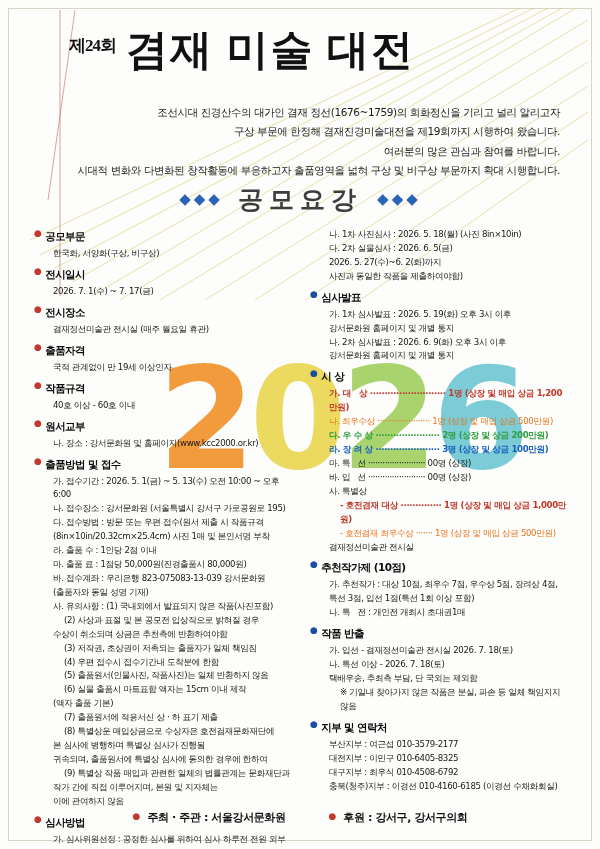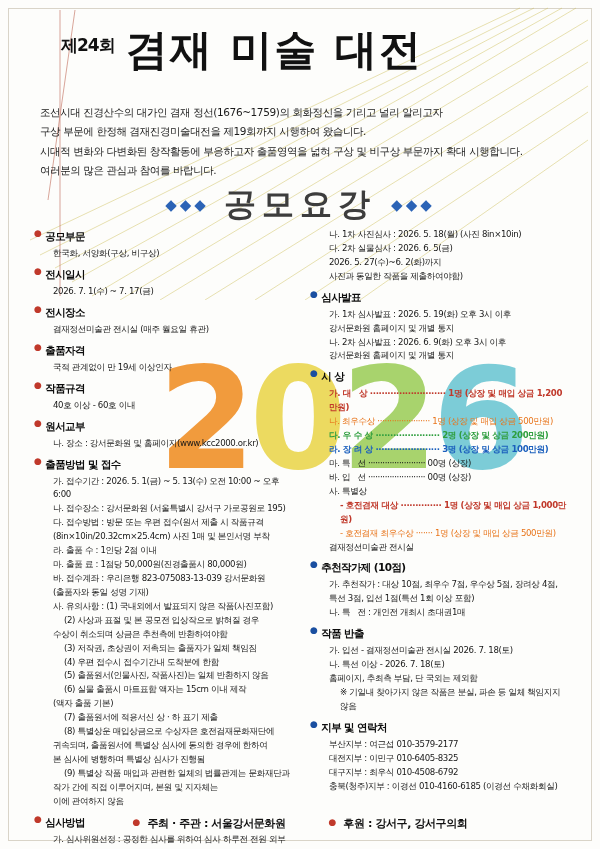--- a/index.html
+++ b/index.html
@@ -16,43 +16,43 @@
     overflow:hidden;
   }
   
   .rays{position:absolute;left:0;top:0;width:600px;height:300px;pointer-events:none;}
   .border-frame{
     position:absolute;left:8px;top:8px;width:584px;height:833px;
     border:1px solid #d9d4c8;box-sizing:border-box;
   }
   
   .header{
-    position:absolute;left:0;top:22px;width:484px;text-align:center;
+    position:absolute;left:0;top:22px;width:484px;text-align:center;font-family:Liberation Serif, serif;
   }
   .h-pre{
     display:inline-block;vertical-align:middle;
     font-size:17px;font-weight:bold;color:#111;letter-spacing:-1px;
     margin-right:6px;margin-bottom:10px;
   }
   .h-main{
     display:inline-block;vertical-align:middle;
     font-size:42px;font-weight:bold;color:#111;letter-spacing:2px;
   }
   
   .intro{
-    position:absolute;left:40px;top:103px;width:520px;text-align:left;
+    position:absolute;left:40px;top:103px;width:520px;text-align:right;
     font-size:10.5px;line-height:1.85;color:#1b1b1b;letter-spacing:-0.4px;
   }
   
   .sec-title{
     position:absolute;left:0;top:183px;width:600px;text-align:center;
   }
   .sec-title .dia{color:#2b63b6;font-size:15px;letter-spacing:3px;}
   .sec-title .txt{
-    font-size:32px;font-weight:bold;color:#3d3d3d;letter-spacing:6px;
+    font-size:25px;font-weight:bold;color:#3d3d3d;letter-spacing:6px;
     margin:0 10px;vertical-align:middle;
   }
   
   .wm{
     position:absolute;left:150px;top:350px;
     font-size:140px;font-weight:bold;letter-spacing:-6px;
     font-family:"DejaVu Sans","Liberation Sans",sans-serif;
     line-height:1;pointer-events:none;user-select:none;margin-left:8px;
   }
   .wm .a{color:#f08a1d;opacity:.85;}
@@ -78,21 +78,21 @@
   .bt.blue .bul{color:#1a4fa0;}
   .line{white-space:pre-wrap;}
   .ind{padding-left:9px;}
   .ind2{padding-left:20px;}
   .hl-org{color:#e8741a;font-weight:normal;}
   .hl-grn{color:#2e9e3e;font-weight:bold;}
   .hl-blu{color:#1a5fbd;font-weight:bold;}
   .hl-red{color:#c0392b;font-weight:bold;}
   
   .footer{
-    position:absolute;left:0;bottom:18px;width:600px;text-align:center;
+    position:absolute;left:0;bottom:24px;width:600px;text-align:center;
     font-size:11px;font-weight:bold;color:#111;letter-spacing:-0.4px;
   }
   .footer .dot{color:#c0392b;font-size:9px;vertical-align:2px;margin-right:4px;}
   .footer .gap{display:inline-block;width:36px;}
 </style>
 </head>
 <body>
 
 <div class="poster">
 
@@ -119,22 +119,22 @@
   </svg>
 
   <div class="header">
     <span class="h-pre">제24회</span>
     <span class="h-main">겸재 미술 대전</span>
   </div>
 
   <div class="intro">
     <div>조선시대 진경산수의 대가인 겸재 정선(1676~1759)의 회화정신을 기리고 널리 알리고자</div>
     <div>구상 부문에 한정해 겸재진경미술대전을 제19회까지 시행하여 왔습니다.</div>
+    <div>여러분의 많은 관심과 참여를 바랍니다.</div>
     <div>시대적 변화와 다변화된 창작활동에 부응하고자 출품영역을 넓혀 구상 및 비구상 부문까지 확대 시행합니다.</div>
-    <div>여러분의 많은 관심과 참여를 바랍니다.</div>
   </div>
 
   <div class="sec-title">
     <span class="dia">◆◆◆</span>
     <span class="txt">공모요강</span>
     <span class="dia">◆◆◆</span>
   </div>
 
   <div class="wm">
     <span class="a">2</span><span class="b">0</span><span class="c">2</span><span class="d">6</span>
@@ -199,22 +199,22 @@
         <div class="line ind">사. 유의사항 : (1) 국내외에서 발표되지 않은 작품(사진포함)</div>
         <div class="line ind2">(2) 사상과 표절 및 본 공모전 입상작으로 밝혀질 경우</div>
         <div class="line ind">수상이 취소되며 상금은 추천측에 반환하여야함</div>
         <div class="line ind2">(3) 저작권, 초상권이 저촉되는 출품자가 일체 책임짐</div>
         <div class="line ind2">(4) 우편 접수시 접수기간내 도착분에 한함</div>
         <div class="line ind2">(5) 출품원서(인물사진, 작품사진)는 일체 반환하지 않음</div>
         <div class="line ind2">(6) 실물 출품시 마트표함 액자는 15cm 이내 제작</div>
         <div class="line ind">(액자 출품 기본)</div>
         <div class="line ind2">(7) 출품원서에 적용서신 상 · 하 표기 제출</div>
         <div class="line ind2">(8) 특별상운 매입상금으로 수상자은 호전검재문화재단에</div>
+        <div class="line ind">본 심사에 병행하며 특별상 심사가 진행됨</div>
         <div class="line ind">귀속되며, 출품원서에 특별상 심사에 동의한 경우에 한하여</div>
-        <div class="line ind">본 심사에 병행하며 특별상 심사가 진행됨</div>
         <div class="line ind2">(9) 특별상 작품 매입과 관련한 일체의 법률관계는 문화재단과</div>
         <div class="line ind">작가 간에 직접 이루어지며, 본원 및 지자체는</div>
         <div class="line ind">이에 관여하지 않음</div>
       </div>
       <div class="blk">
         <div class="bt">
           <span class="bul">●</span>
           <span>심사방법</span>
         </div>
         <div class="line ind">가. 심사위원선정 : 공정한 심사를 위하여 심사 하루전 전원 외부</div>
@@ -263,21 +263,21 @@
         <div class="line ind">특선 3점, 입선 1점(특선 1회 이상 포함)</div>
         <div class="line ind">나. 특   전 : 개인전 개최시 초대권1매</div>
       </div>
       <div class="blk">
         <div class="bt blue">
           <span class="bul">●</span>
           <span>작품 반출</span>
         </div>
         <div class="line ind">가. 입선 - 겸재정선미술관 전시실 2026. 7. 18(토)</div>
         <div class="line ind">나. 특선 이상 - 2026. 7. 18(토)</div>
-        <div class="line ind">홈페이지, 추최측 부담, 단 국외는 제외함</div>
+        <div class="line ind">택배우송, 추최측 부담, 단 국외는 제외함</div>
         <div class="line ind2">※ 기일내 찾아가지 않은 작품은 분실, 파손 등 일체 책임지지 않음</div>
       </div>
       <div class="blk">
         <div class="bt blue">
           <span class="bul">●</span>
           <span>지부 및 연락처</span>
         </div>
         <div class="line ind">부산지부 : 여근섭 010-3579-2177</div>
         <div class="line ind">대전지부 : 이민구 010-6405-8325</div>
         <div class="line ind">대구지부 : 최우식 010-4508-6792</div>

